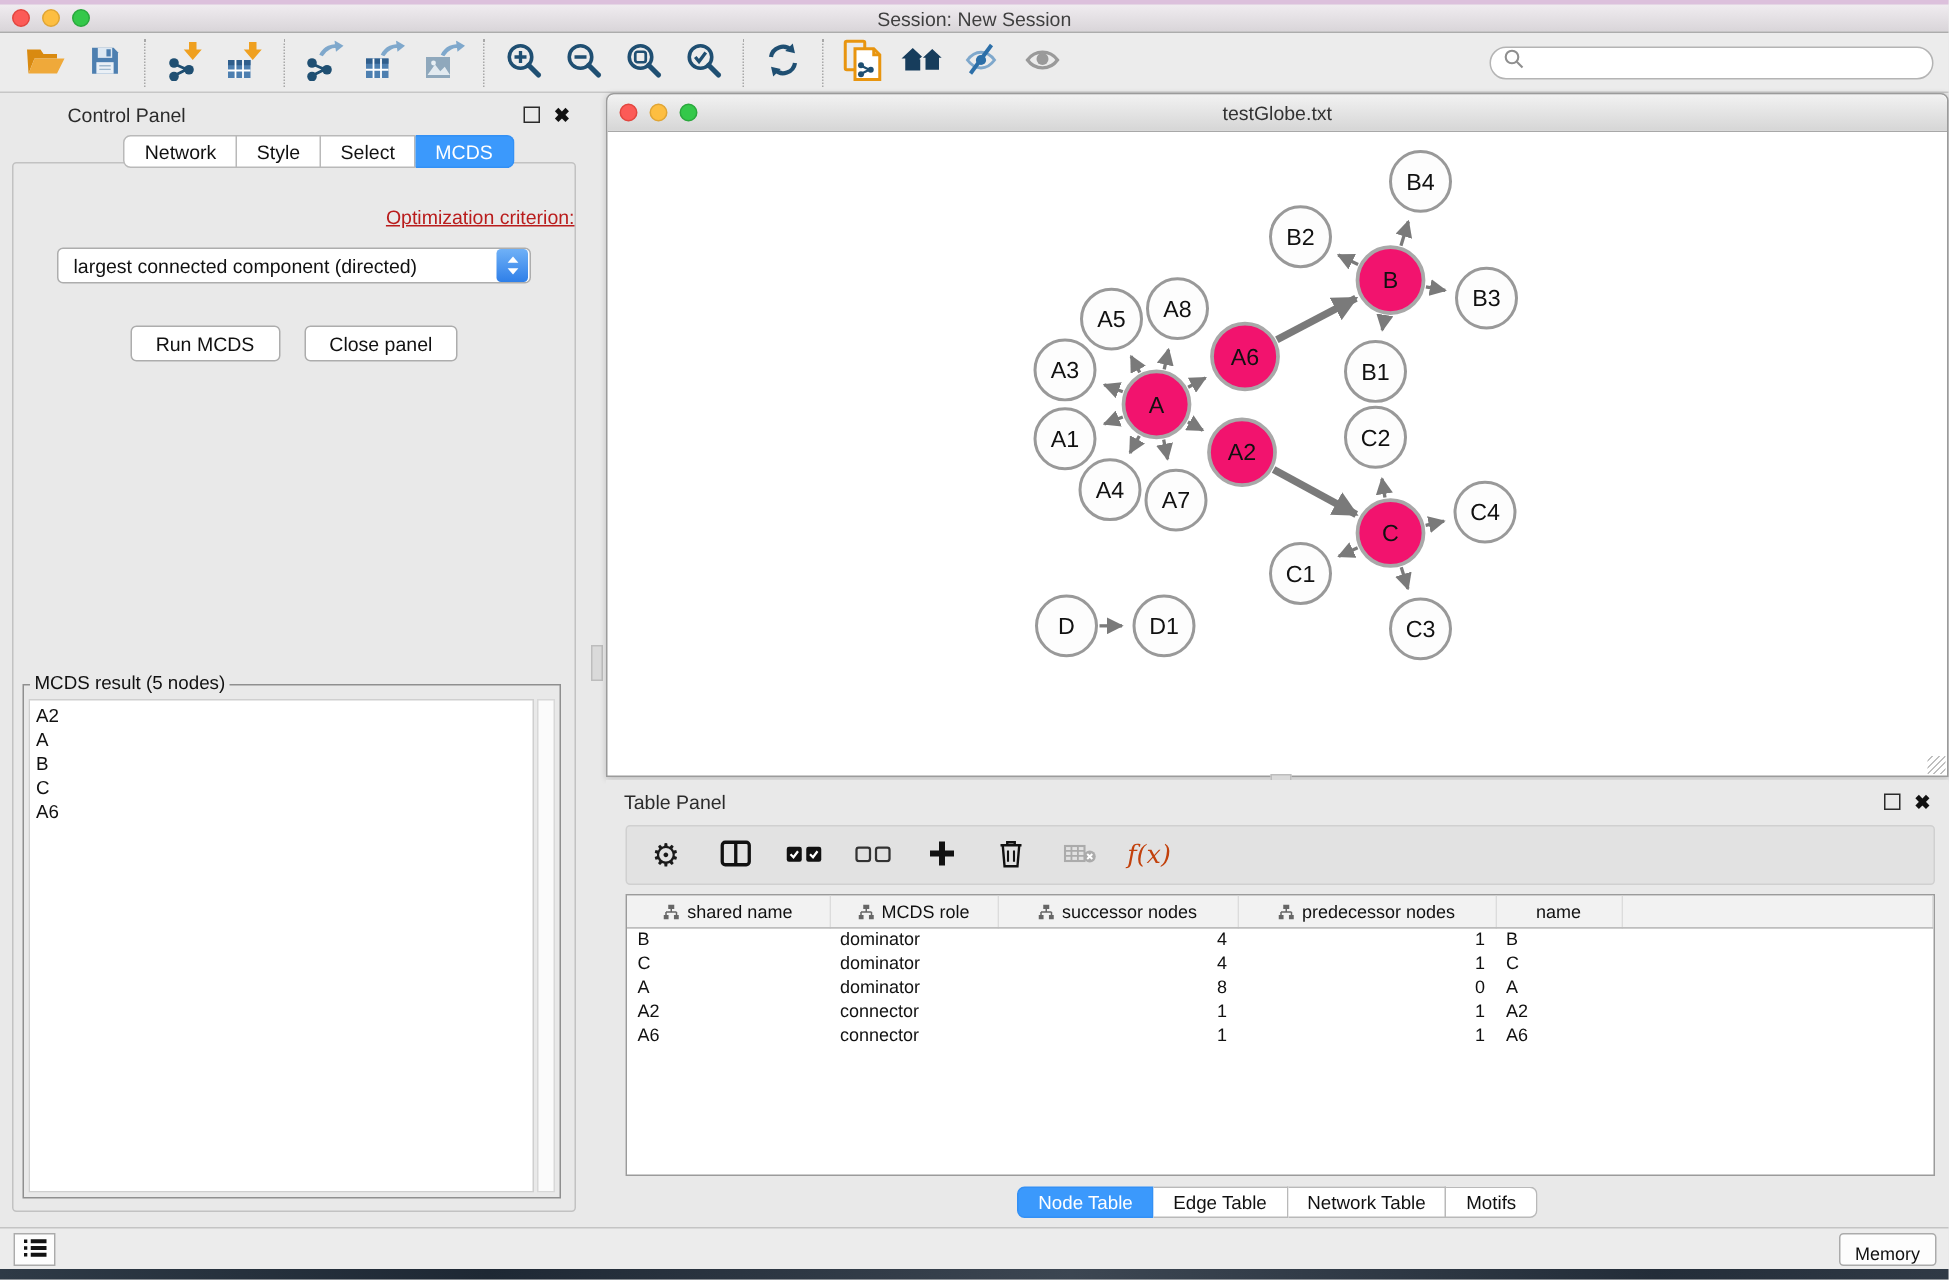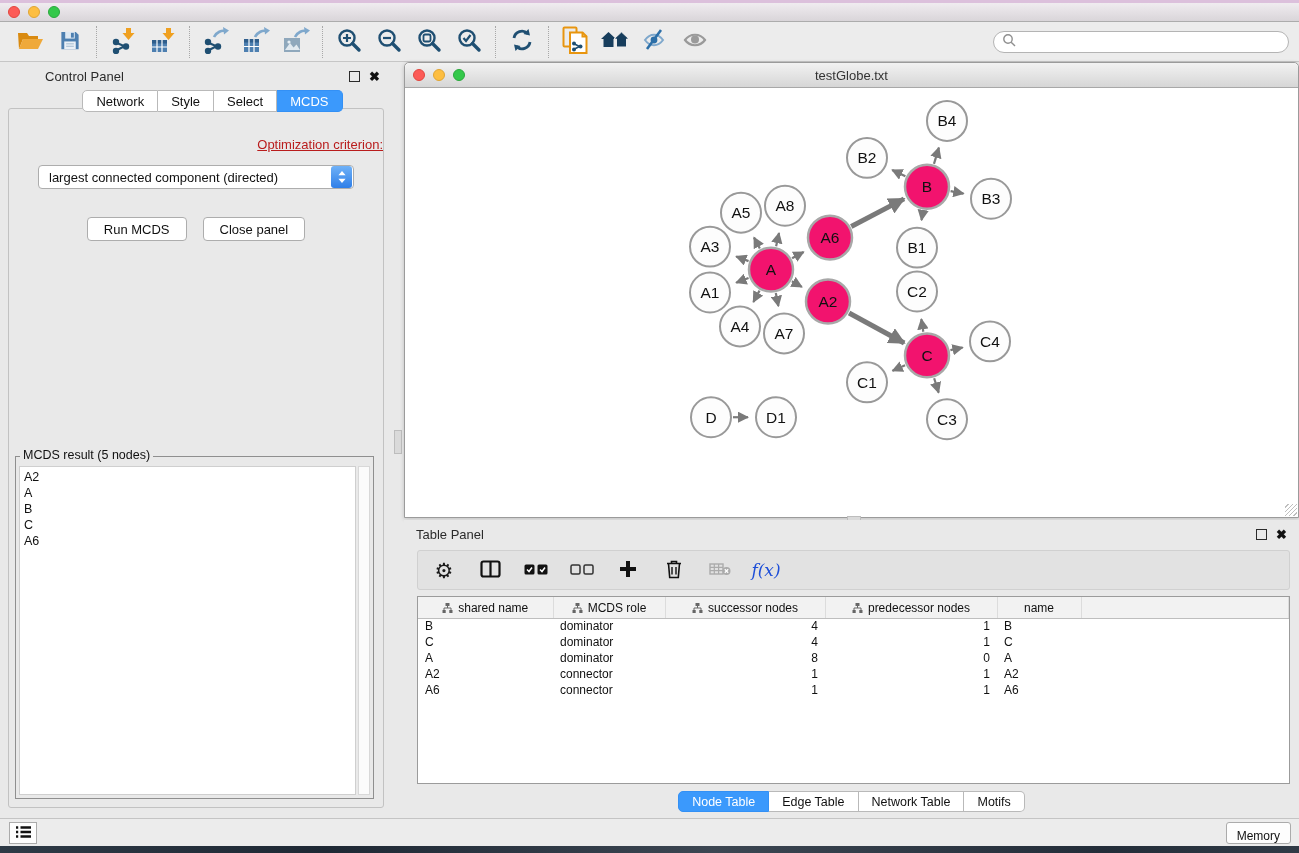--- a/index.html
+++ b/index.html
@@ -87,21 +87,21 @@
   .split-h { position:absolute; left:443px; top:454px; width:14px; height:8px;
     background:#DADADA; border:1px solid #BDBDBD; }
 
   .table-panel { position:absolute; left:0; right:0; top:458px; height:298px; background:#E9E9E9; }
   .tp-toolbar { position:absolute; left:13px; right:9px; top:30px; height:40px;
     background:#E2E2E2; border:1px solid #D0D0D0; border-radius:3px;
     display:flex; align-items:center; gap:10px; padding:0 8px; }
   .tp-btn { width:36px; height:32px; display:flex; align-items:center; justify-content:center;
     background:transparent; border:none; }
   .gear-glyph { font-size:21px; color:#1A1A1A; line-height:1; }
-  .fx { font-family:"DejaVu Serif",serif; font-style:italic; font-size:17px; color:#1d4ed8; }
+  .fx { font-family:"DejaVu Serif",serif; font-style:italic; font-size:17px; color:#c2410c; }
   .tp-table-wrap { position:absolute; left:13px; right:9px; top:76px; bottom:34px;
     background:#fff; border:1px solid #9B9B9B; overflow:hidden; }
   table.tp { border-collapse:collapse; width:100%; table-layout:fixed; font-size:12px; color:#111;padding-left:40px; }
   table.tp th { background:#F2F2F2; border-bottom:1px solid #BEBEBE; border-right:1px solid #DCDCDC;
     font-weight:normal; height:21px; text-align:center; white-space:nowrap; overflow:hidden; }
   table.tp th .thlab { vertical-align:middle; }
   table.tp th svg { vertical-align:middle; margin-right:5px; }
   table.tp td { height:16px; padding:0 7px; white-space:nowrap; overflow:hidden; }
   table.tp td.num { text-align:right; }
   .tp-tabs { position:absolute; left:0; right:0; bottom:6px; display:flex; justify-content:center; }
@@ -121,20 +121,21 @@
 </style>
 </head>
 <body>
 
 <div class="titlebar">
   <div class="lights">
     <span class="light red"></span>
     <span class="light yellow"></span>
     <span class="light green"></span>
   </div>
+  <div class="win-title">Session: New Session</div>
 </div>
 
 <div class="toolbar">
   <button class="tbtn">
     <span><svg width="28" height="23" viewBox="0 0 28 23">
           <path d="M2 4h9l2 3h9v3H7L3 20z" fill="#D98A10"></path>
           <path d="M3 20l4-10h20l-5 10z" fill="#EFA93A"></path>
         </svg></span>
   </button>
   <button class="tbtn">

